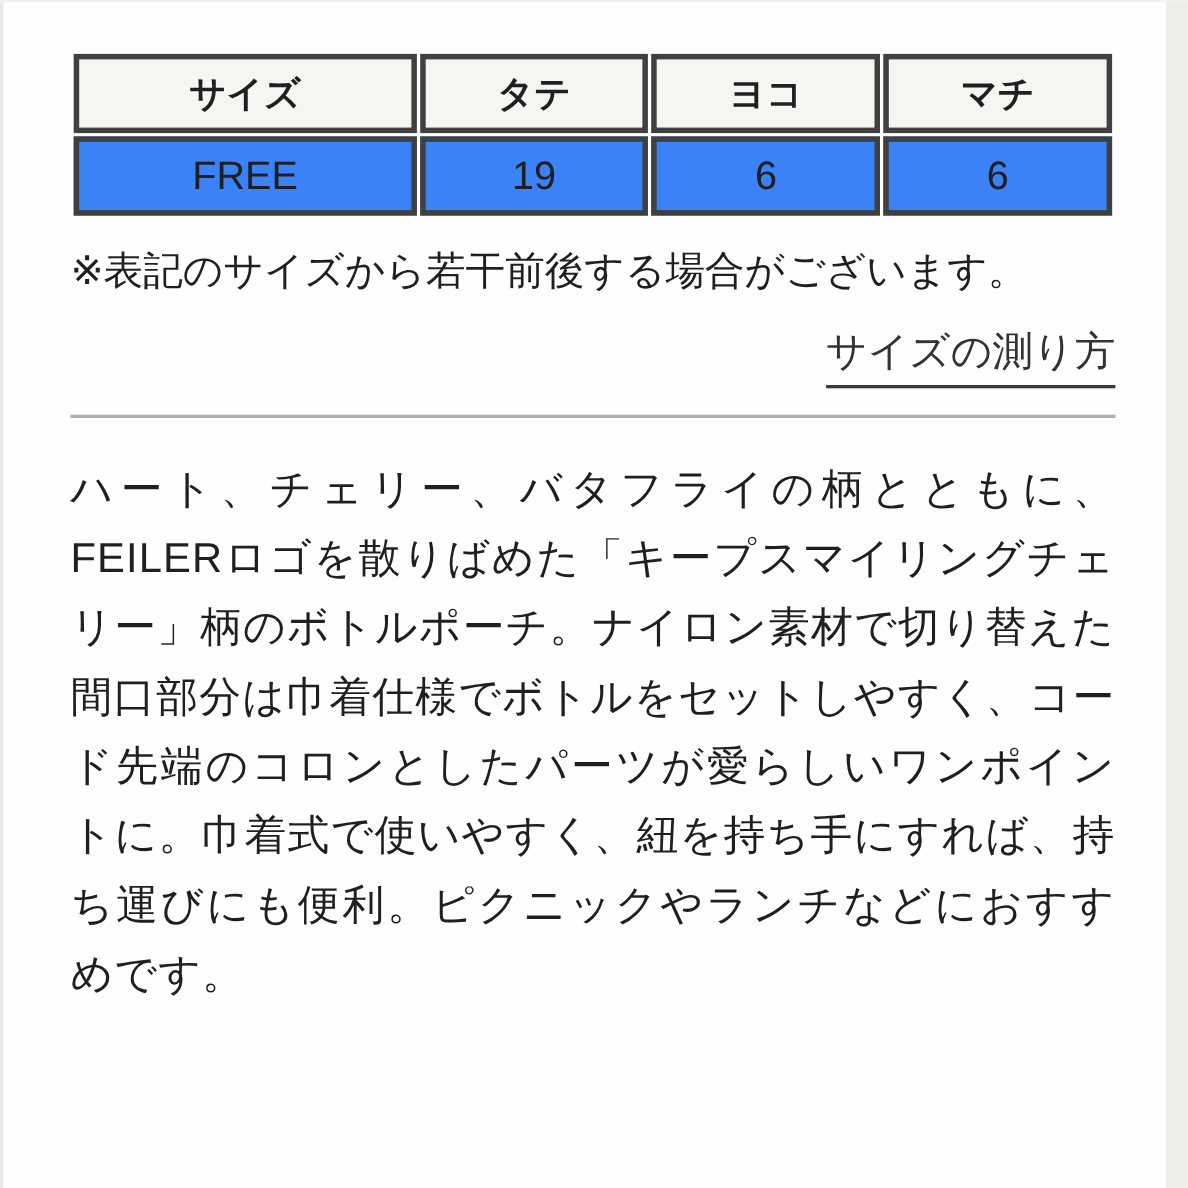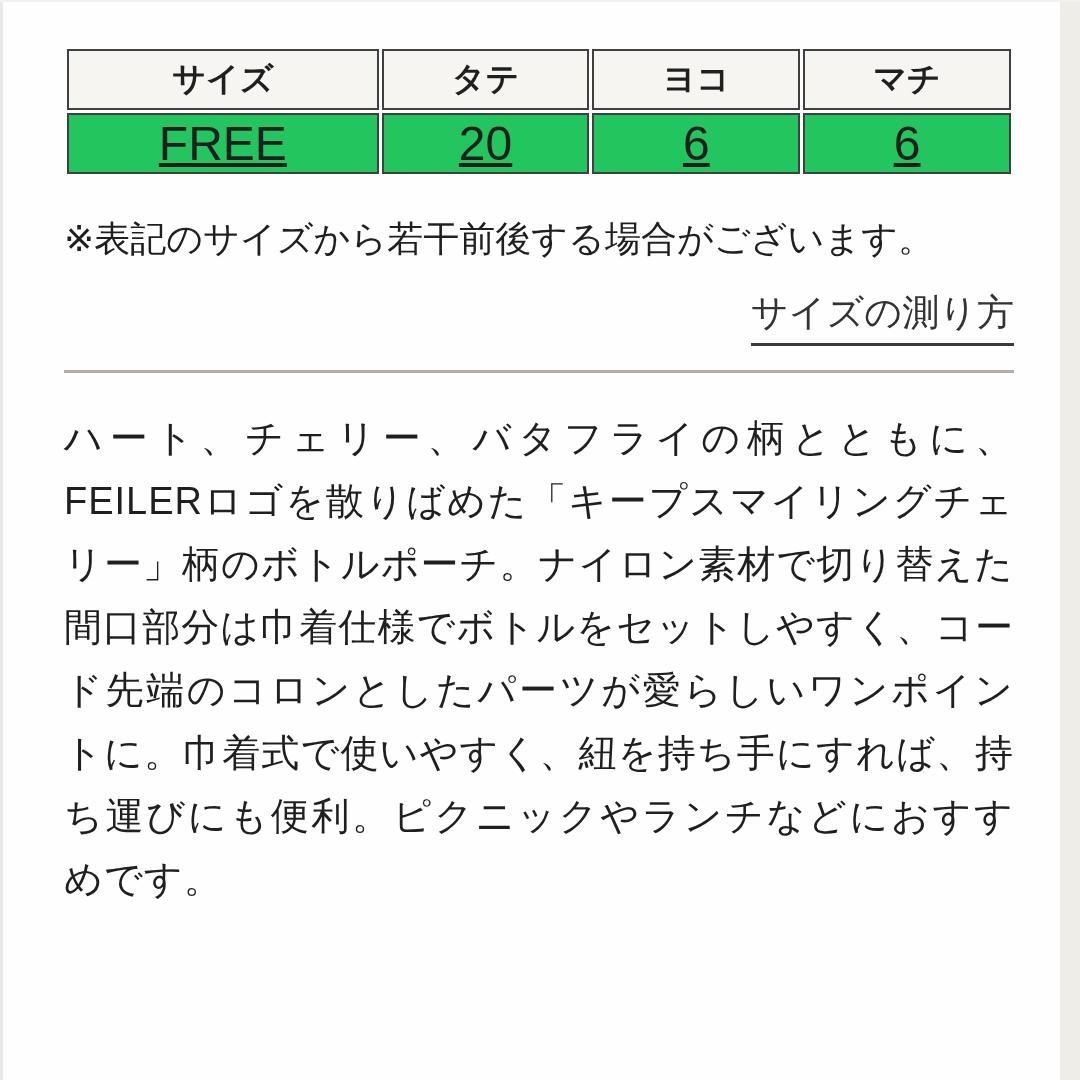--- a/index.html
+++ b/index.html
@@ -55,43 +55,42 @@
   }
 
   table.size-table {
     width: 100%;
     border-collapse: separate;
     border-spacing: 3px;
     margin-top: 14px;
   }
   table.size-table th,
   table.size-table td {
-    border: 2px solid #404040;
-    height: 61px;
+    border: 5px solid #404040;
+    height: 72px;
     text-align: center;
     vertical-align: middle;
   }
   table.size-table th {
     background: #f6f5f1;
     font-weight: bold;
     font-size: 33px;
     color: #1f1f1f;
   }
   table.size-table td {
-    background: #22c55e;
-    font-size: 48px;
+    background: #3b82f6;
+    font-size: 36px;
     font-weight: normal;
     color: #1f1f1f;
-    text-decoration: underline;
   }
   col.c-size  { width: 33.3%; }
   col.c-other { width: 22.2%; }
 
   .note {
-    margin-top: 39px;
+    margin-top: 24px;
     font-size: 36px;
     line-height: 46px;
     color: #1f1f1f;
   }
 
   .link-row {
     margin-top: 26px;
     text-align: right;
   }
   .size-guide-link {
@@ -143,21 +142,21 @@
         <tr>
           <th>サイズ</th>
           <th>タテ</th>
           <th>ヨコ</th>
           <th>マチ</th>
         </tr>
       </thead>
       <tbody>
         <tr>
           <td>FREE</td>
-          <td>20</td>
+          <td>19</td>
           <td>6</td>
           <td>6</td>
         </tr>
       </tbody>
     </table>
 
     <div class="note">※表記のサイズから若干前後する場合がございます。</div>
 
     <div class="link-row">
       <a class="size-guide-link">サイズの測り方</a>

